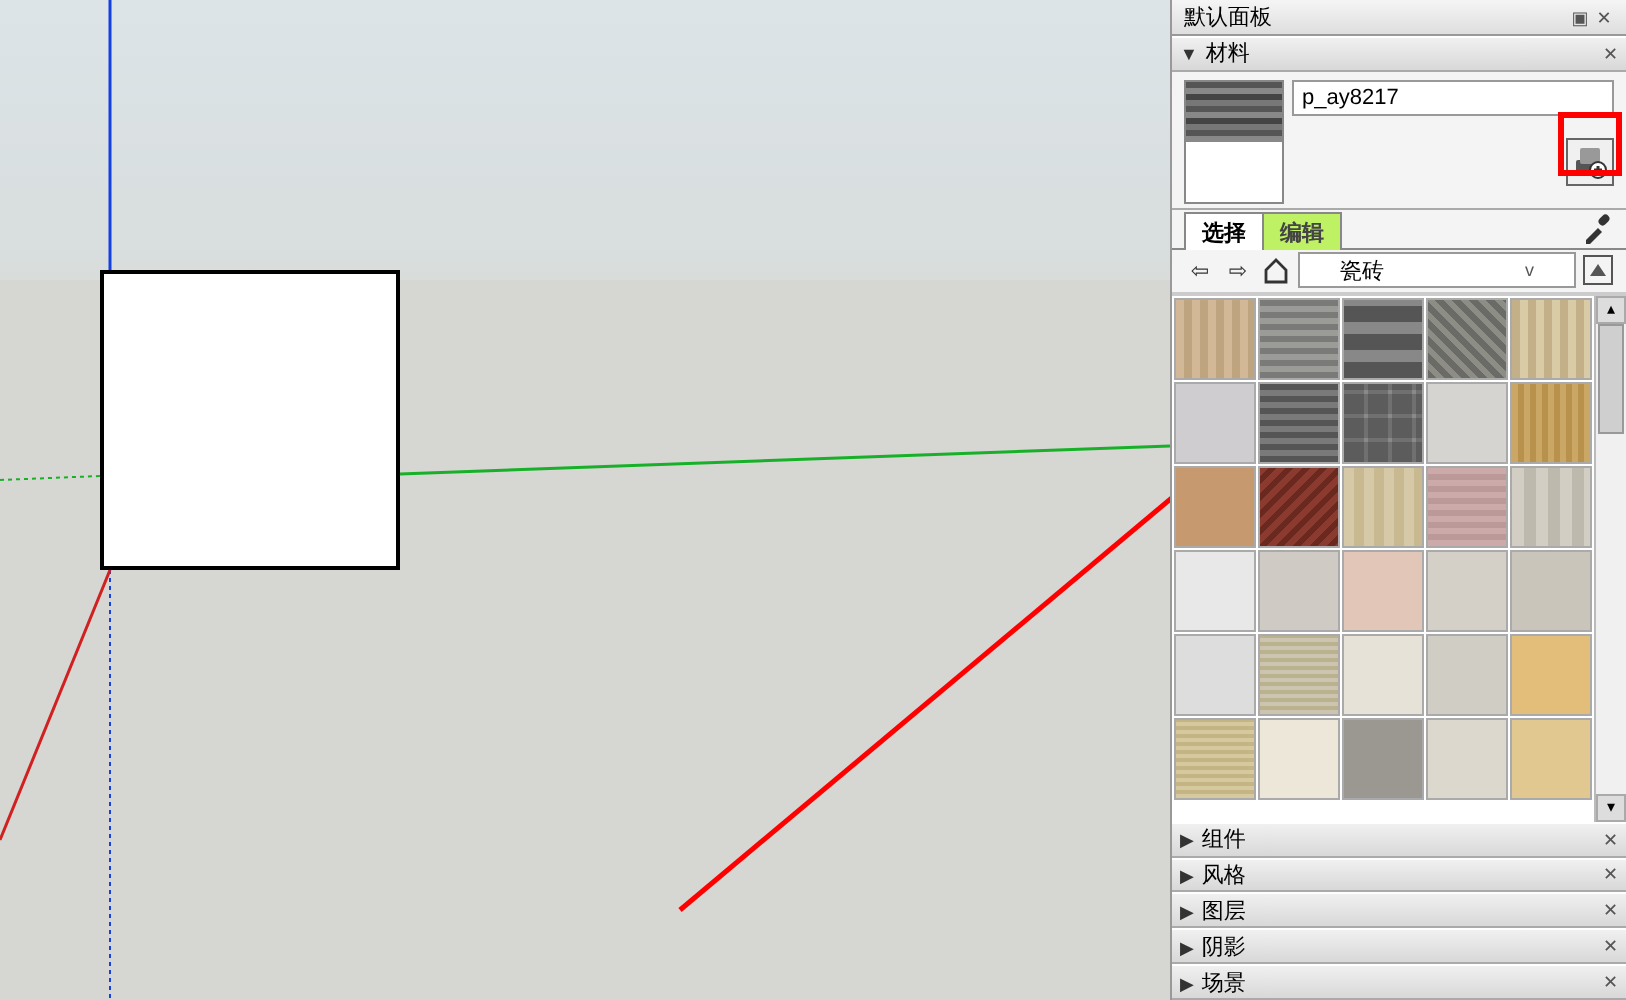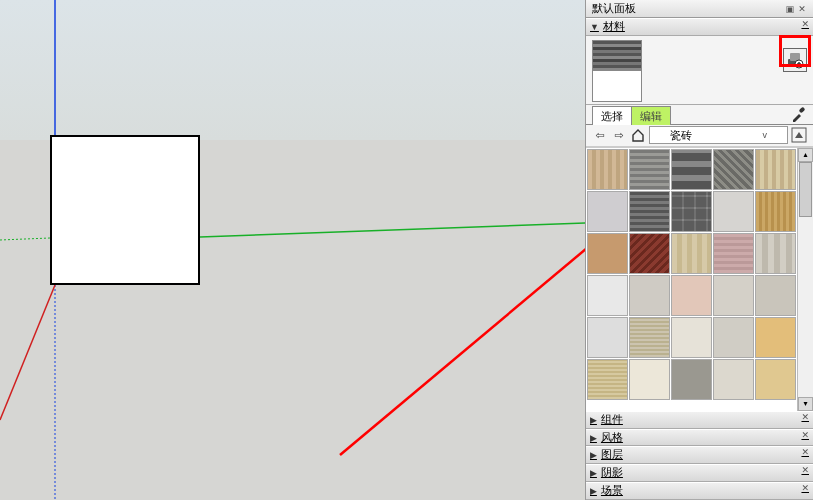--- a/index.html
+++ b/index.html
@@ -11,36 +11,36 @@
   .ground { position: absolute; left:0; top:140px; width:100%; height:360px; background:#d6d6d3; }
   .cube-face { position:absolute; left:50px; top:135px; width:150px; height:150px; background:#fff; border:2px solid #000; }
   
   
   .panel { position:absolute; right:0; top:0; width:228px; height:500px; background:#e8e8e8; border-left:1px solid #999; display:flex; flex-direction:column; }
 
   .panel-title { height:18px; background:linear-gradient(#f5f5f5,#dedede); border-bottom:1px solid #999; font-size:11px; padding:1px 6px; display:flex; align-items:center; justify-content:space-between; }
   .panel-title .btns { display:flex; gap:2px; font-size:9px; color:#555; }
   .panel-title .btns span { width:10px; text-align:center; cursor:pointer; }
 
-  .section-header { height:18px; background:linear-gradient(#f0f0f0,#d8d8d8); border-top:1px solid #fff; border-bottom:1px solid #aaa; font-size:11px; display:flex; align-items:flex-start; padding:0 4px; cursor:pointer; justify-content:space-between;text-decoration:underline; }
+  .section-header { height:18px; background:linear-gradient(#f0f0f0,#d8d8d8); border-top:1px solid #fff; border-bottom:1px solid #aaa; font-size:11px; display:flex; align-items:center; padding:0 4px; cursor:pointer; justify-content:space-between; }
   .section-header .ar { font-size:9px; margin-right:4px; color:#333; }
   .section-header .xbtn { font-size:9px; color:#555; }
 
   .materials-body { flex:0 0 auto; background:#f4f4f4; padding:4px 6px 2px 6px; border-bottom:1px solid #aaa; }
   .mat-row { display:flex; gap:4px; align-items:flex-start; }
   .swatch-box { width:50px; height:62px; border:1px solid #888; background:#fff; display:flex; flex-direction:column; }
   .swatch-top { flex:1; background:repeating-linear-gradient(180deg,#555 0 3px,#888 3px 6px,#444 6px 9px,#777 9px 12px); border-bottom:1px solid #888; }
   .swatch-bot { flex:1; background:#fff; }
   .mat-right { flex:1; display:flex; flex-direction:column; gap:3px; }
   .mat-name { height:18px; border:1px solid #999; background:#fff; font-size:11px; padding:1px 4px; display:flex; align-items:center; }
   .mat-icons { display:flex; justify-content:flex-end; align-items:center; height:40px; position:relative; }
   .create-btn { width:24px; height:24px; border:1px solid #666; background:#f0f0f0; display:flex; align-items:center; justify-content:center; cursor:pointer; position:relative; }
   .create-highlight { position:absolute; border:3px solid #ff0000; width:32px; height:32px; right:-4px; top:-5px; pointer-events:none; }
 
-  .tabs-row { height:20px; display:flex; align-items:flex-end; padding:0 6px; background:#f4f4f4; gap:0; border-bottom:1px solid #888; position:relative; }
+  .tabs-row { height:20px; display:flex; align-items:flex-end; padding:0 6px; background:#f4f4f4; gap:0; border-bottom:1px solid #888; position:relative;font-weight:bold; }
   .tab { font-size:11px; padding:2px 8px 1px 8px; border:1px solid #888; border-bottom:none; background:#fff; margin-right:-1px; cursor:pointer; position:relative; top:1px; }
   .tab.inactive { background:#bef264; color:#444; }
   .eyedrop { margin-left:auto; width:16px; height:16px; cursor:pointer; position:relative; top:-2px; }
 
   .nav-row { height:22px; background:#f4f4f4; display:flex; align-items:center; gap:3px; padding:0 6px; border-bottom:1px solid #ccc; }
   .navbtn { width:16px; height:16px; display:flex; align-items:center; justify-content:center; font-size:11px; color:#333; cursor:pointer; }
   .navbtn.home { font-size:13px; }
   .dd { flex:1; height:18px; border:1px solid #999; background:#fff; font-size:11px; display:flex; align-items:center; padding:0 20px; justify-content:space-between; cursor:pointer; }
   .dd .chev { font-size:9px; color:#555; }
   .detailbtn { width:16px; height:16px; cursor:pointer; }
@@ -127,20 +127,21 @@
     <span class="xbtn">✕</span>
   </div>
 
   <div class="materials-body">
     <div class="mat-row">
       <div class="swatch-box">
         <div class="swatch-top"></div>
         <div class="swatch-bot"></div>
       </div>
       <div class="mat-right">
+        <div class="mat-name">p_ay8217</div>
         <div class="mat-icons">
           <div class="create-btn">
             <svg width="18" height="18" viewBox="0 0 18 18">
               <rect x="2" y="8" width="10" height="8" fill="#555" rx="1"></rect>
               <rect x="4" y="2" width="10" height="8" fill="#999" rx="1"></rect>
               <circle cx="13" cy="13" r="4" fill="#fff" stroke="#333"></circle>
               <line x1="13" y1="11" x2="13" y2="15" stroke="#333" stroke-width="1.5"></line>
               <line x1="11" y1="13" x2="15" y2="13" stroke="#333" stroke-width="1.5"></line>
             </svg>
           </div>

